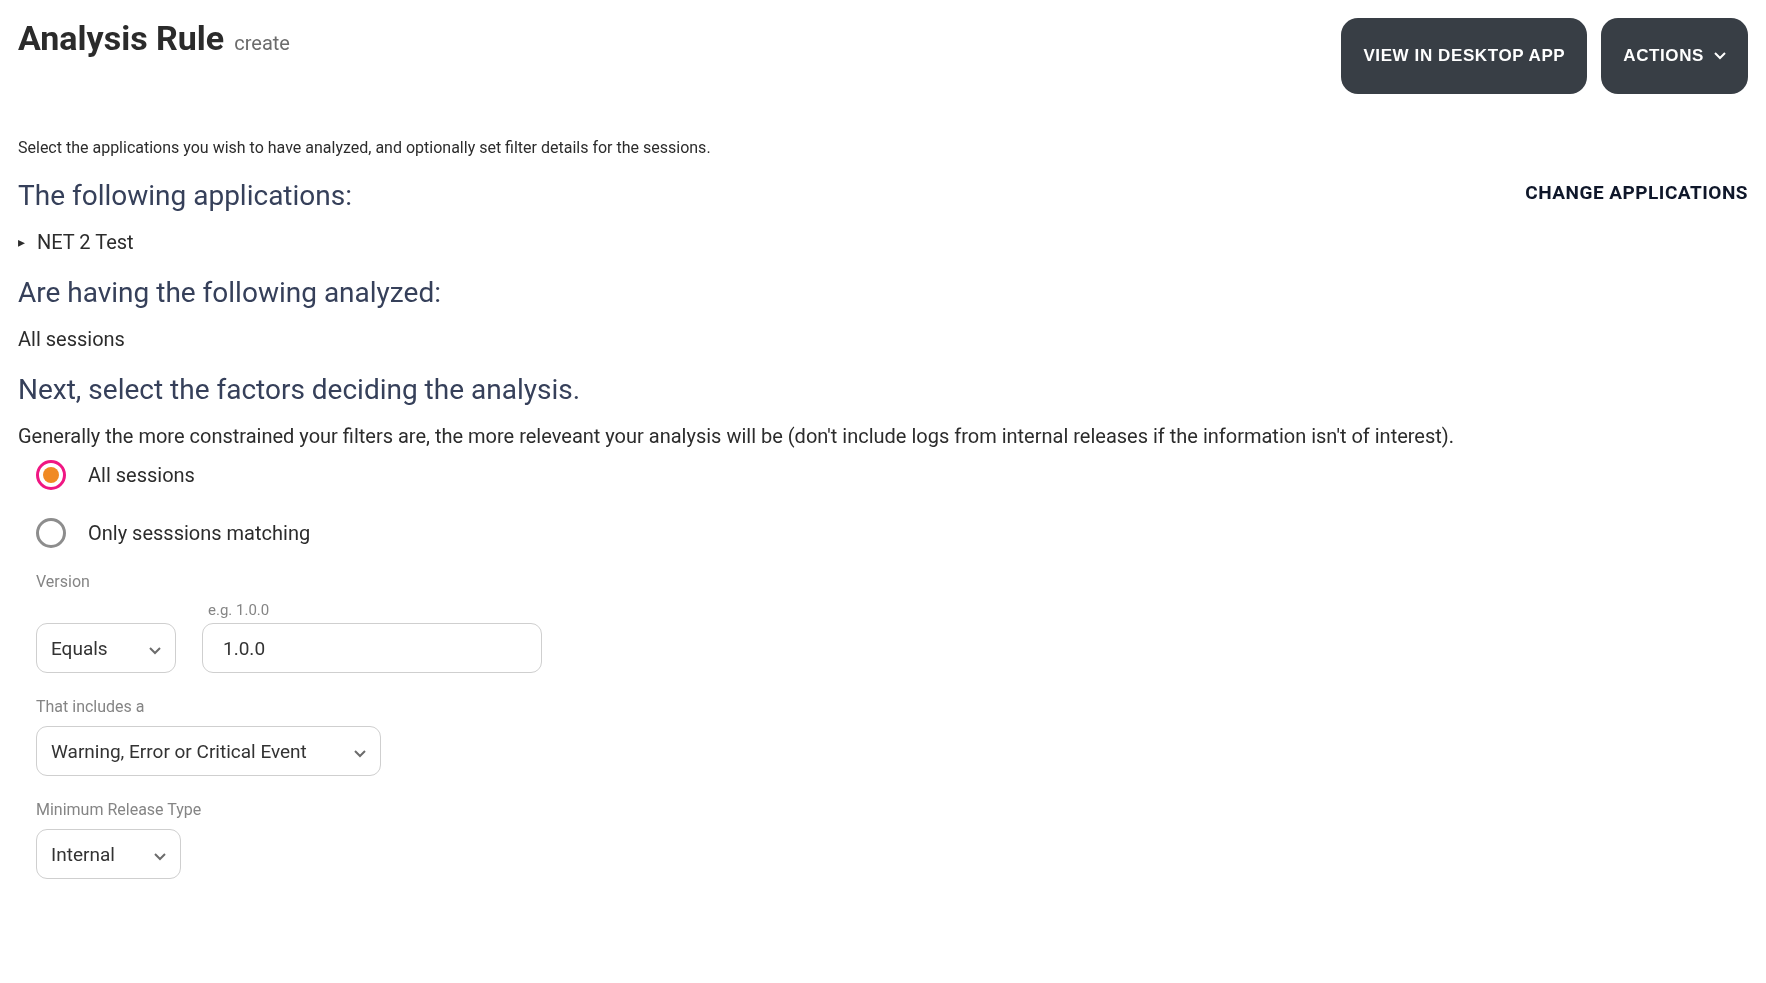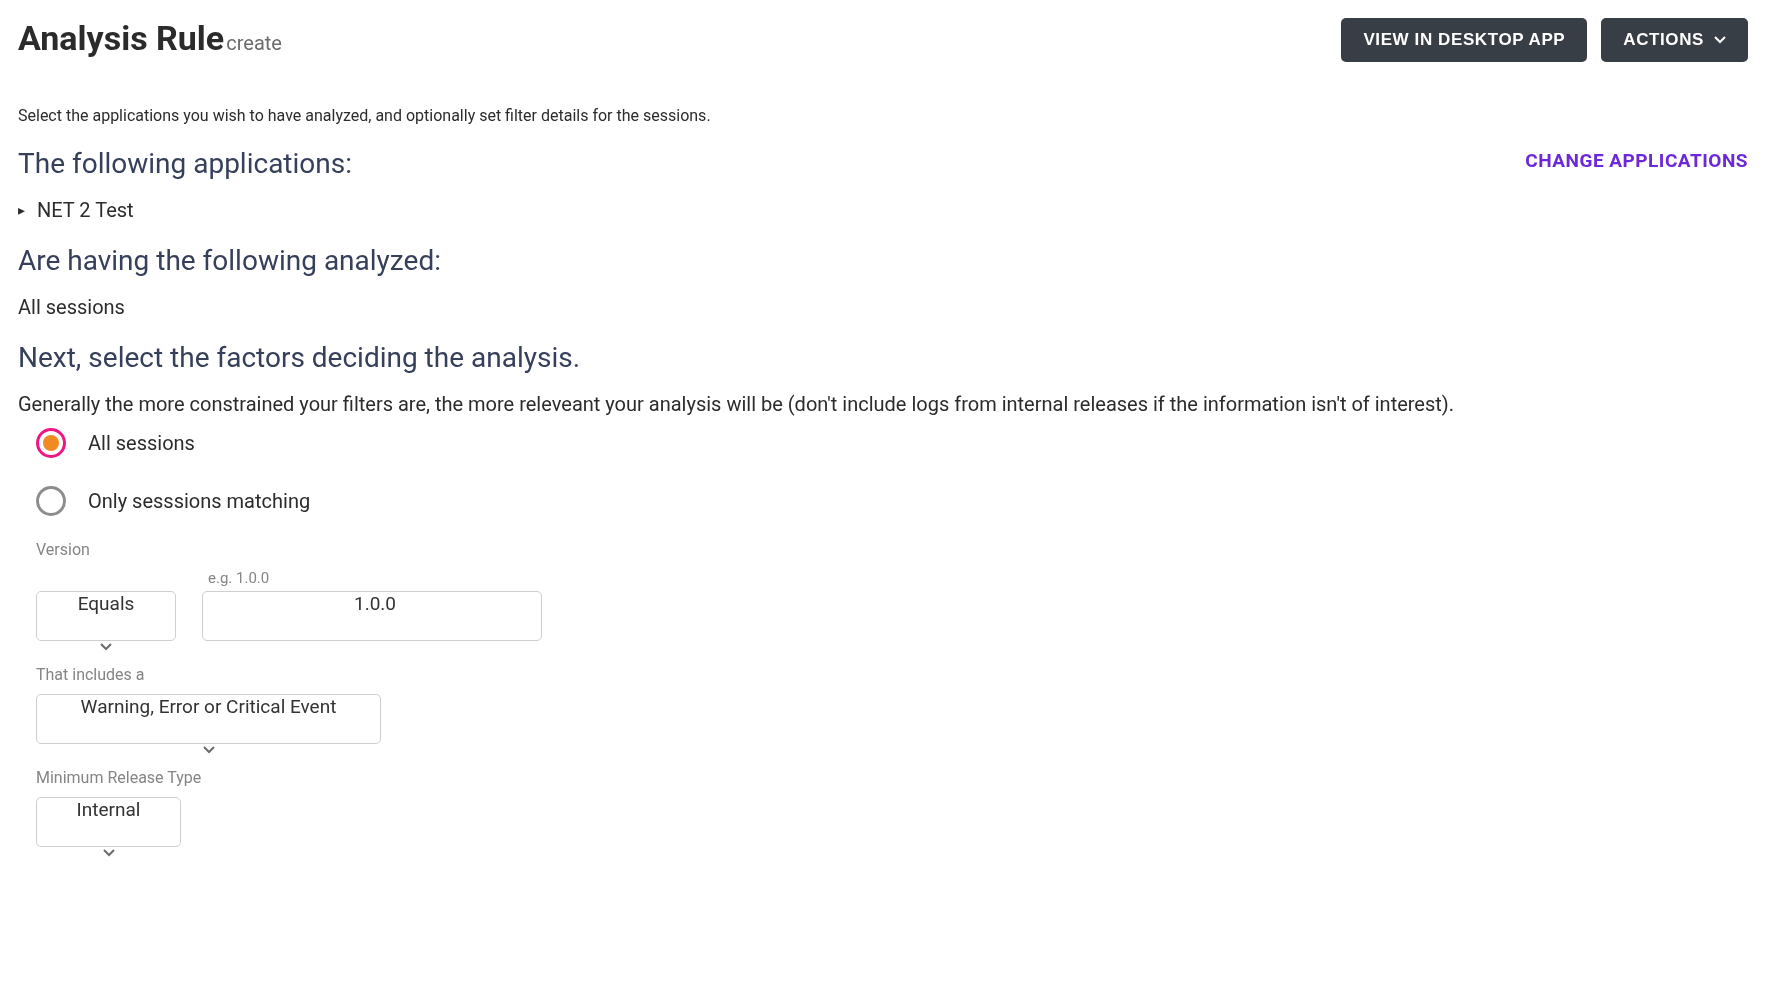--- a/index.html
+++ b/index.html
@@ -29,41 +29,41 @@
   }
   .header-row {
     display: flex;
     align-items: flex-start;
     justify-content: space-between;
     margin-bottom: 44px;
   }
   .title-group {
     display: flex;
     align-items: baseline;
-    gap: 2px;
+    gap: 10px;
   }
   .page-title {
     font-size: 34px;
     font-weight: 700;
     color: #2b2b2b;
   }
   .page-subtitle {
     font-size: 20px;
     color: #6c6c6c;
   }
   .header-buttons {
     display: flex;
     gap: 14px;
   }
   .btn-dark {
     background: var(--btn-dark);
     color: var(--btn-dark-text);
     border: none;
-    border-radius: 5px;
-    padding: 12px 22px;
+    border-radius: 17px;
+    padding: 28px 22px;
     font-size: 17px;
     font-weight: 700;
     letter-spacing: 0.6px;
     cursor: pointer;
     display: inline-flex;
     align-items: center;
     gap: 10px;
   }
   .btn-dark .caret-icon svg { display: block; }
 
@@ -79,21 +79,21 @@
   }
   .section-navy {
     font-size: 28px;
     color: var(--text-navy);
     margin-bottom: 18px;
   }
   .link-change {
     font-size: 19px;
     font-weight: 700;
     letter-spacing: 0.5px;
-    color: #6d28d9;
+    color: #0f172a;
     cursor: pointer;
     white-space: nowrap;
     padding-top: 2px;
   }
   .app-list {
     margin: 0 0 22px 0;
     padding: 0;
   }
   .app-item {
     display: flex;
@@ -164,30 +164,29 @@
     margin-bottom: 4px;
     padding-left: 6px;
   }
   .form-row {
     display: flex;
     align-items: flex-end;
     gap: 26px;
   }
   .select-box, .input-box {
     border: 1px solid var(--border-light);
-    border-radius: 5px;
+    border-radius: 11px;
     background: var(--white);
     height: 50px;
     display: flex;
     align-items: center;
     padding: 0 14px;
     font-size: 19px;
     color: #333;
     cursor: pointer;
-    flex-direction: column;
   }
   .select-box {
     justify-content: space-between;
     gap: 18px;
   }
   .select-box .caret-icon { color: #6c6c6c; }
   .input-box { cursor: text; min-width: 340px; padding-left: 20px; }
   .w-equals { width: 140px; }
   .w-internal { width: 145px; }
   .w-event { width: 345px; }

